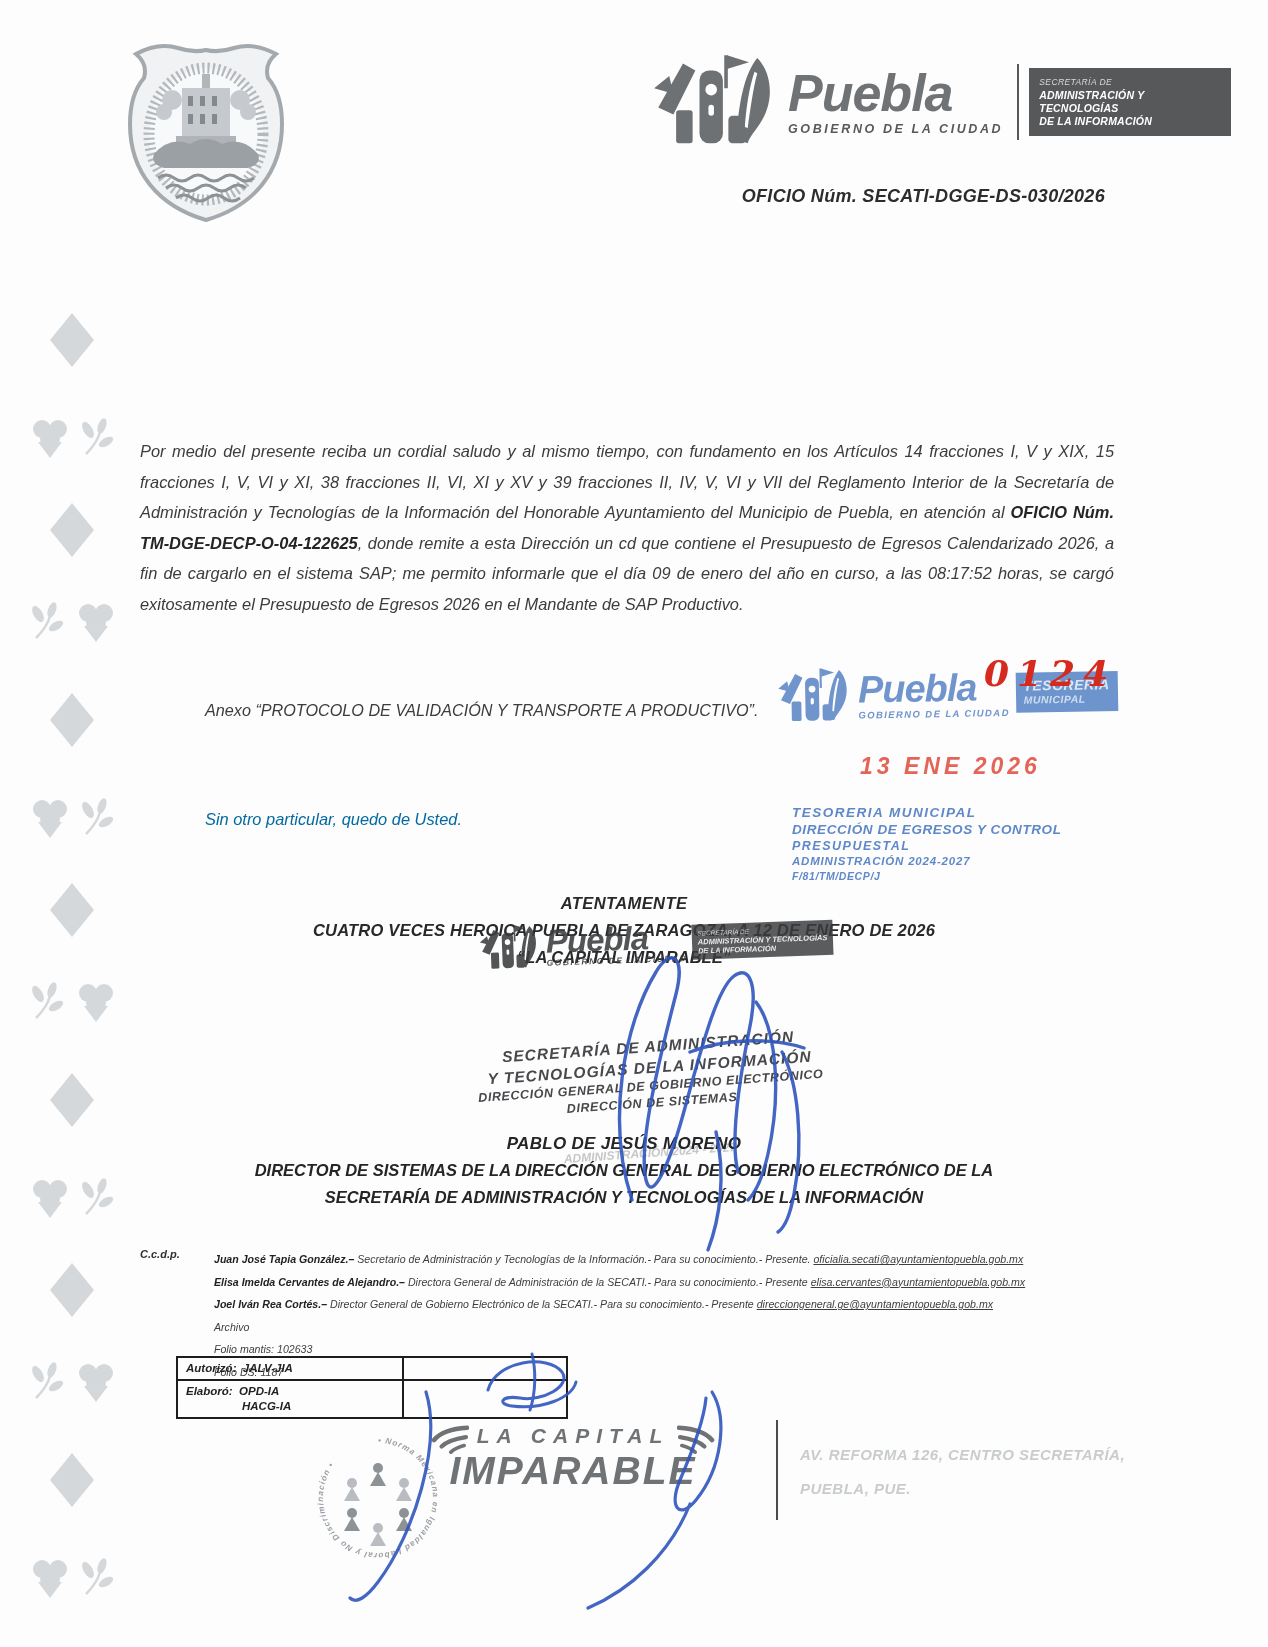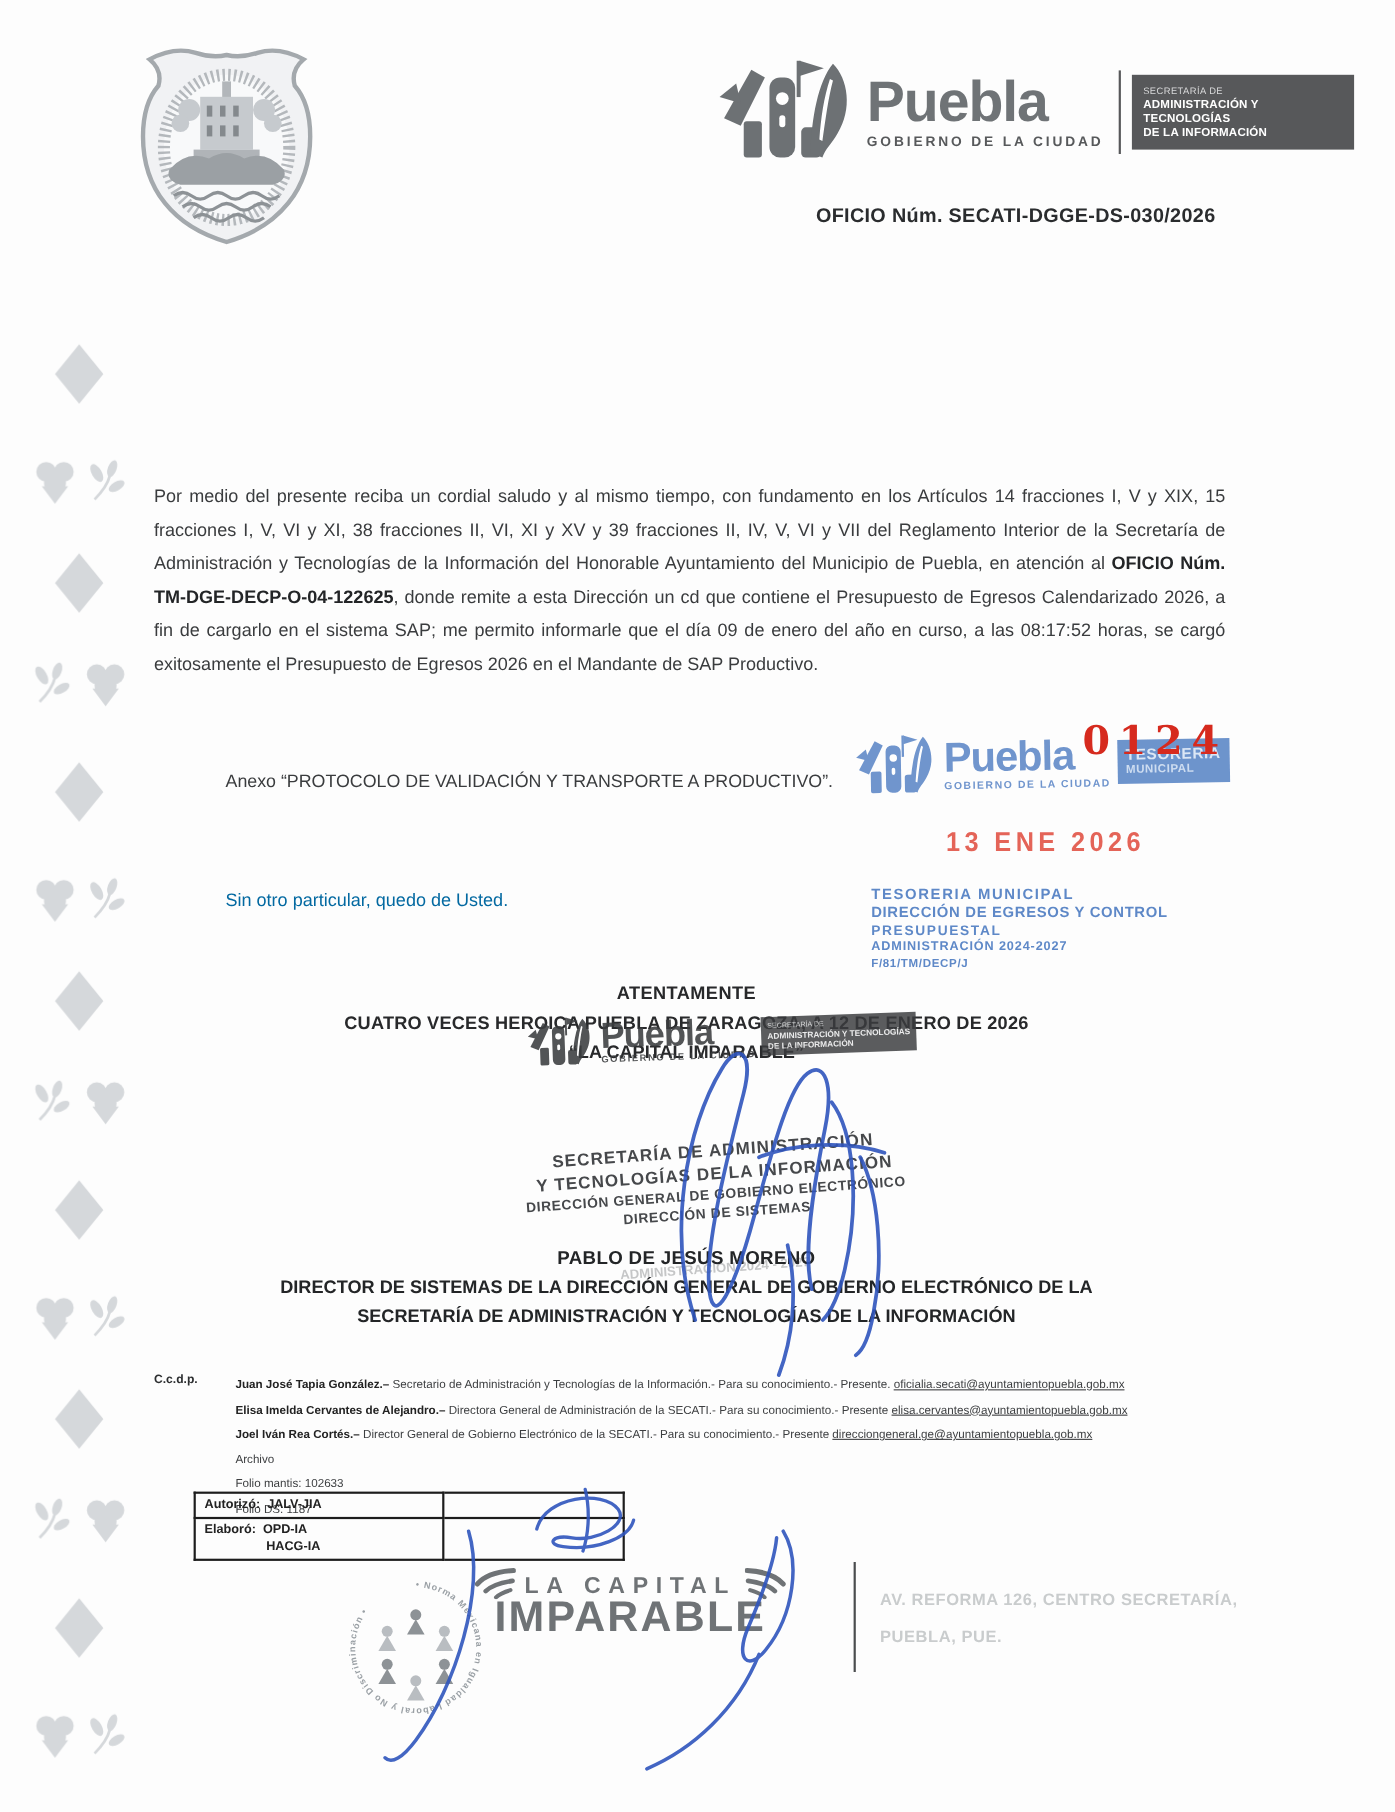--- a/index.html
+++ b/index.html
@@ -1,17 +1,17 @@
 <!DOCTYPE html>
 <html><head>
 <meta charset="utf-8">
 <style>
   html,body{margin:0;padding:0;background:#ffffff;}
   .page{position:relative;width:1268px;height:1647px;background:#fdfdfd;overflow:hidden;
-        font-family:"Liberation Sans",sans-serif;color:#3a3c3e;}
+        font-family:"Liberation Sans",sans-serif;color:#3a3c3e;font-style:italic;}
 
   
   .talavera{position:absolute;left:26px;top:288px;z-index:0;}
 
   
   .crest{position:absolute;left:120px;top:36px;width:172px;height:192px;z-index:1;}
 
   
   .brand{position:absolute;left:650px;top:50px;height:104px;display:flex;align-items:center;z-index:1;}
   .brand-skyline{width:132px;height:100px;color:#6d7174;}
@@ -93,21 +93,21 @@
 
   
   .apt{position:absolute;left:176px;top:1356px;width:392px;border:2px solid #1d1d1d;
        border-collapse:collapse;z-index:1;background:transparent;}
   .apt td{border:2px solid #1d1d1d;font-size:11.5px;font-weight:bold;color:#222;padding:3px 8px;vertical-align:top;}
   .apt .c1{width:208px;line-height:15px;}
   .ind{margin-left:56px;}
 
   
   .seal{position:absolute;left:310px;top:1430px;width:136px;height:136px;z-index:1;}
-  .cap-row{position:absolute;left:408px;top:1424px;width:330px;display:flex;align-items:flex-end;
+  .cap-row{position:absolute;left:408px;top:1424px;width:330px;display:flex;align-items:flex-start;
            justify-content:center;gap:8px;z-index:1;}
   .cap1{font-size:21px;font-weight:bold;letter-spacing:7px;color:#6f7376;}
   .cap2{position:absolute;left:408px;top:1449px;width:330px;text-align:center;font-size:39px;
         font-weight:900;letter-spacing:2px;color:#6f7376;z-index:1;}
   .wing{width:38px;height:30px;color:#6f7376;}
   .wing.r{transform:scaleX(-1);}
   .foot-div{position:absolute;left:776px;top:1420px;width:2px;height:100px;background:#4a4c4e;z-index:1;}
   .address{position:absolute;left:800px;top:1438px;font-size:15px;font-weight:bold;color:#c9cccd;
            letter-spacing:.5px;line-height:34px;z-index:1;}
 

